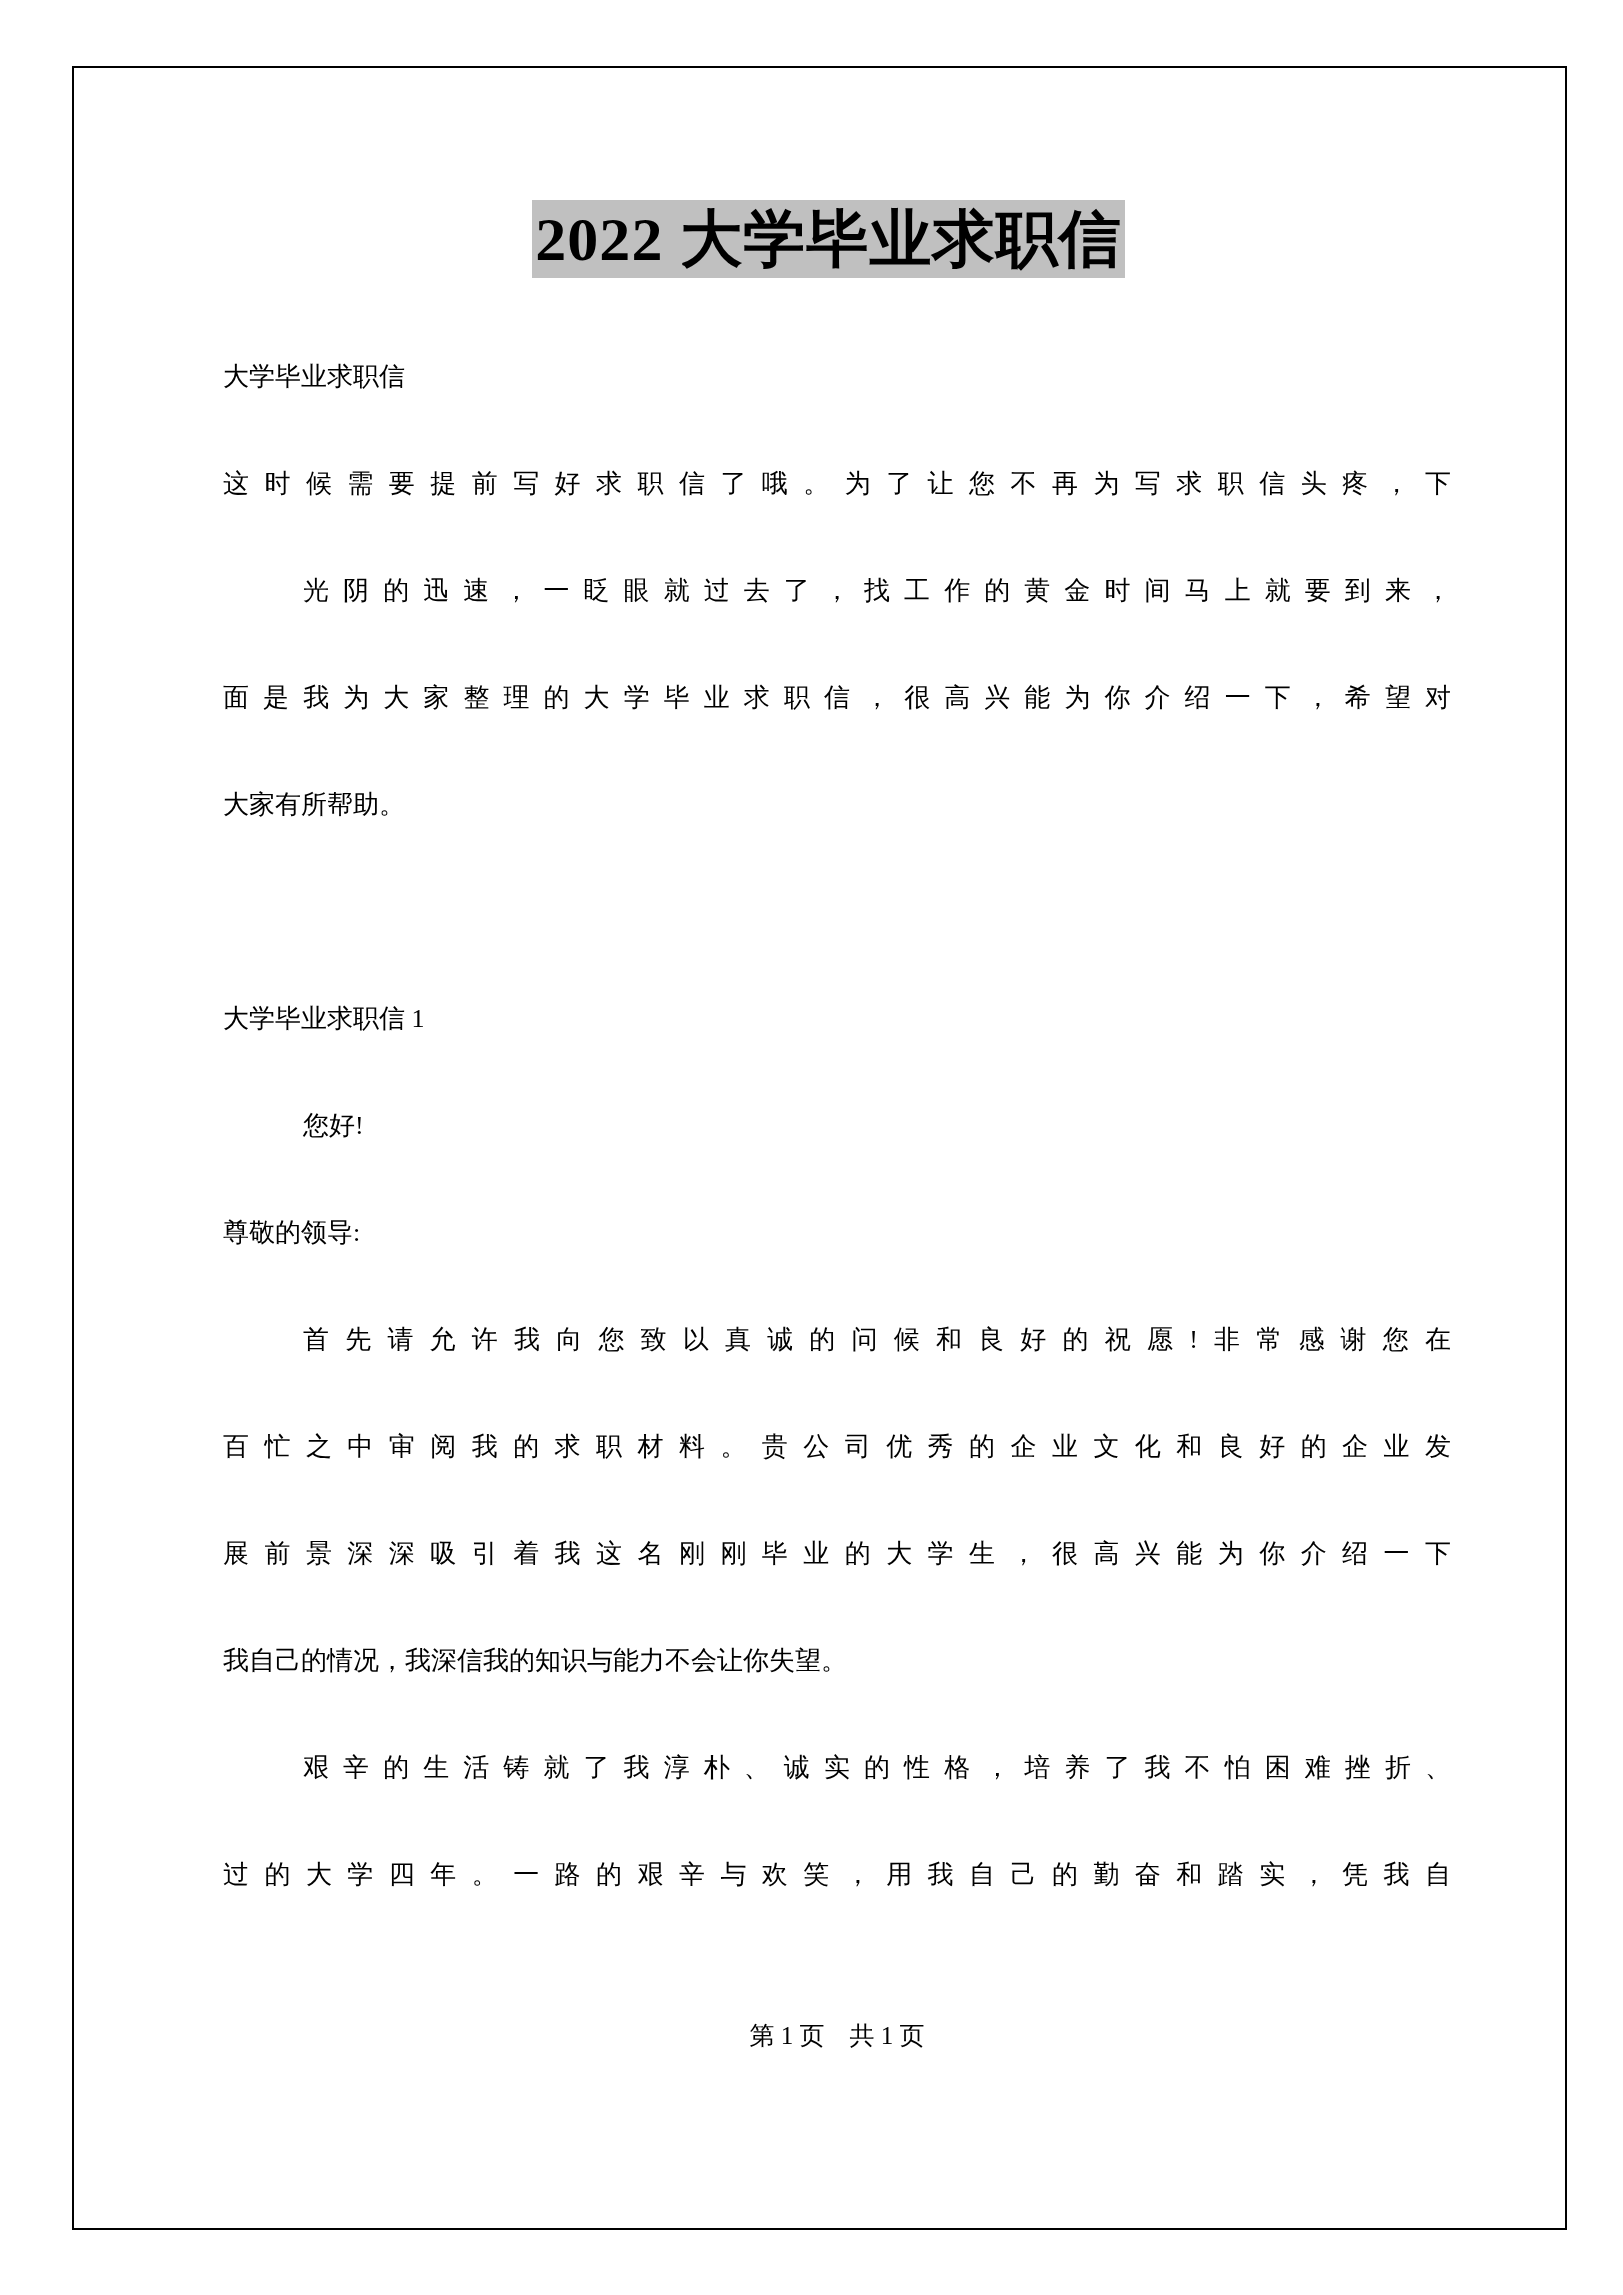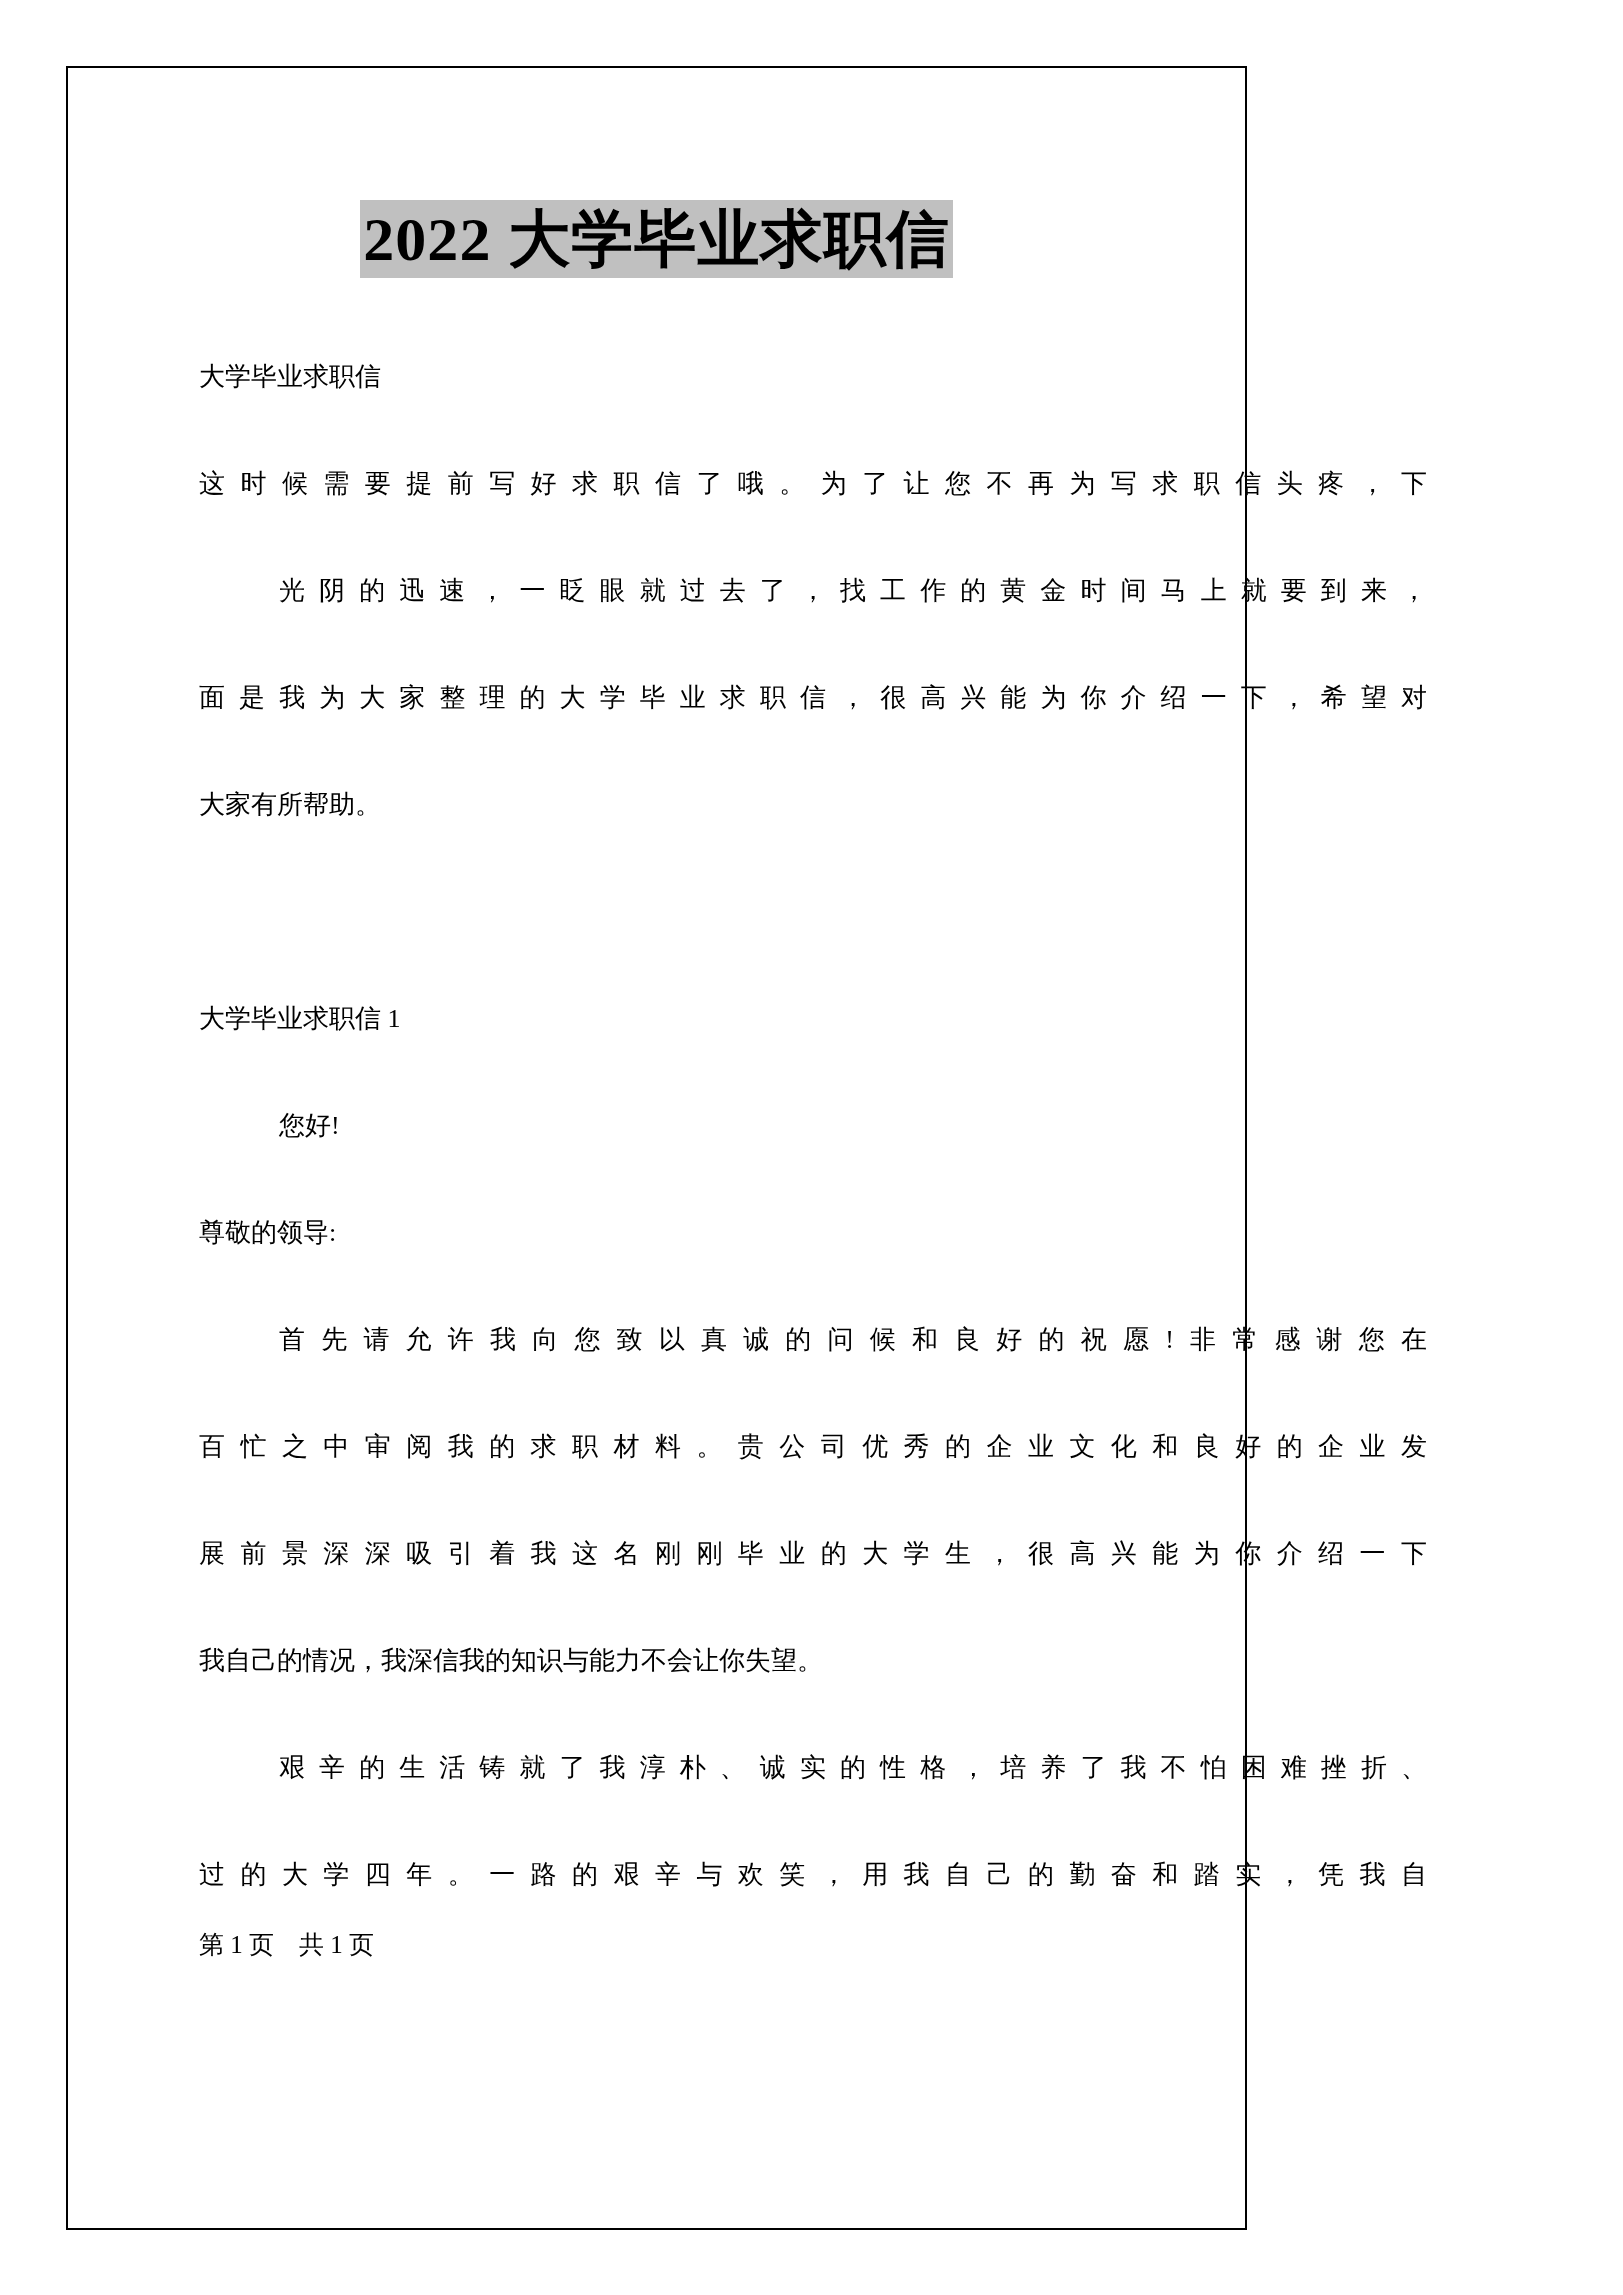--- a/index.html
+++ b/index.html
@@ -14,27 +14,28 @@
   .canvas {
     position: relative;
     width: 1623px;
     height: 2295px;
     background: #ffffff;
     overflow: hidden;
   }
   
   .sheet {
     position: absolute;
-    left: 66px;
+    left: 72px;
     top: 66px;
-    width: 1181px;
+    width: 1495px;
     height: 2164px;
     border: 2.2px solid #000000;
     box-sizing: border-box;
     background: #ffffff;
+    padding-left: 18px;
   }
   .content {
     padding: 132px 131px 0 131px;
   }
   
   .title-row {
     text-align: center;
     height: 78px;
     white-space: nowrap;
   }
@@ -68,21 +69,23 @@
     overflow: hidden;
   }
   .line.indent {
     text-indent: 80px;
   }
   .line.spacer {
     height: 107px;
   }
   
   .footer-row {
+    margin-top: 91px;
     width: 1228px;
+    text-align: center;
     font-size: 25px;
     line-height: 34px;
     height: 34px;
   }
 </style>
 </head>
 <body>
 
 <div class="canvas">
   <div class="sheet">

